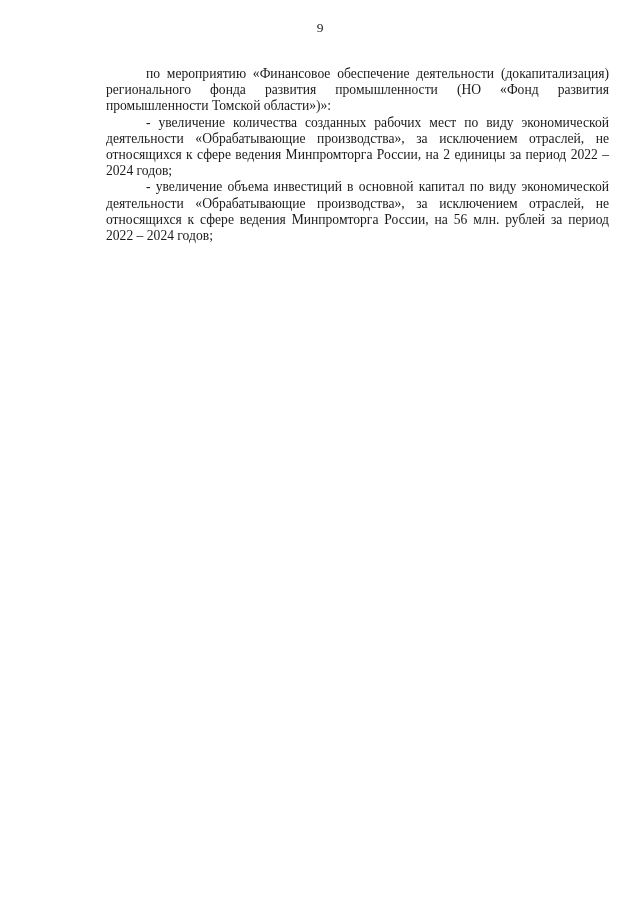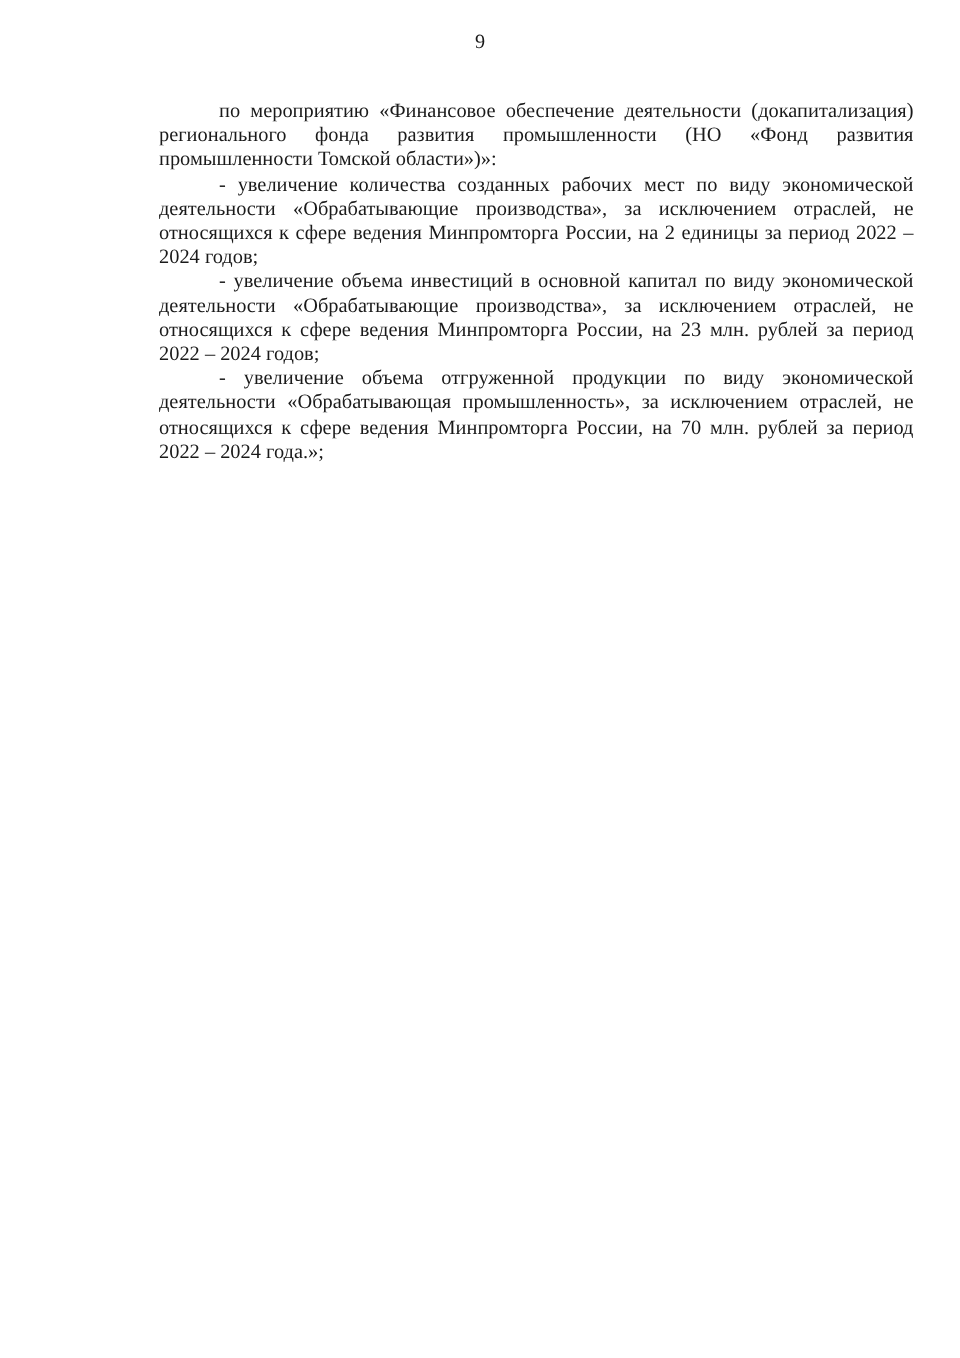--- a/index.html
+++ b/index.html
@@ -41,15 +41,14 @@
     }
   </style>
 </head>
 <body>
 
 <div class="page-number">9</div>
 
 <div class="body-text">
   <p class="para">по мероприятию «Финансовое обеспечение деятельности (докапитализация) регионального фонда развития промышленности (НО «Фонд развития промышленности Томской области»)»:</p>
   <p class="para">- увеличение количества созданных рабочих мест по виду экономической деятельности «Обрабатывающие производства», за исключением отраслей, не относящихся к сфере ведения Минпромторга России, на 2 единицы за период 2022 – 2024 годов;</p>
-  <p class="para">- увеличение объема инвестиций в основной капитал по виду экономической деятельности «Обрабатывающие производства», за исключением отраслей, не относящихся к сфере ведения Минпромторга России, на 23 млн. рублей за период 2022 – 2024 годов;</p>
-  <p class="para">- увеличение объема отгруженной продукции по виду экономической деятельности «Обрабатывающая промышленность», за исключением отраслей, не относящихся к сфере ведения Минпромторга России, на 70 млн. рублей за период 2022 – 2024 года.»;</p>
+  <p class="para">- увеличение объема инвестиций в основной капитал по виду экономической деятельности «Обрабатывающие производства», за исключением отраслей, не относящихся к сфере ведения Минпромторга России, на 56 млн. рублей за период 2022 – 2024 годов;</p>
 </div>
 
 </body></html>

